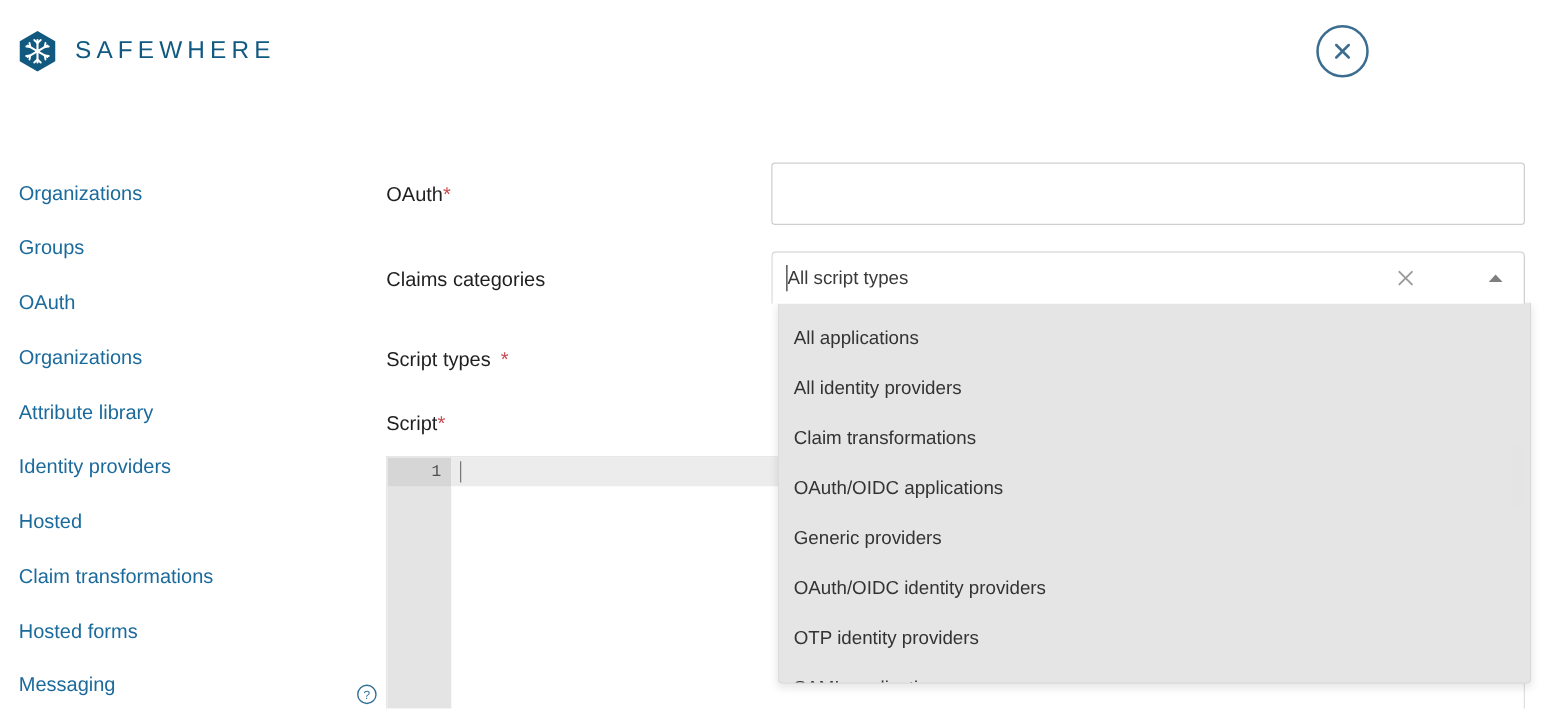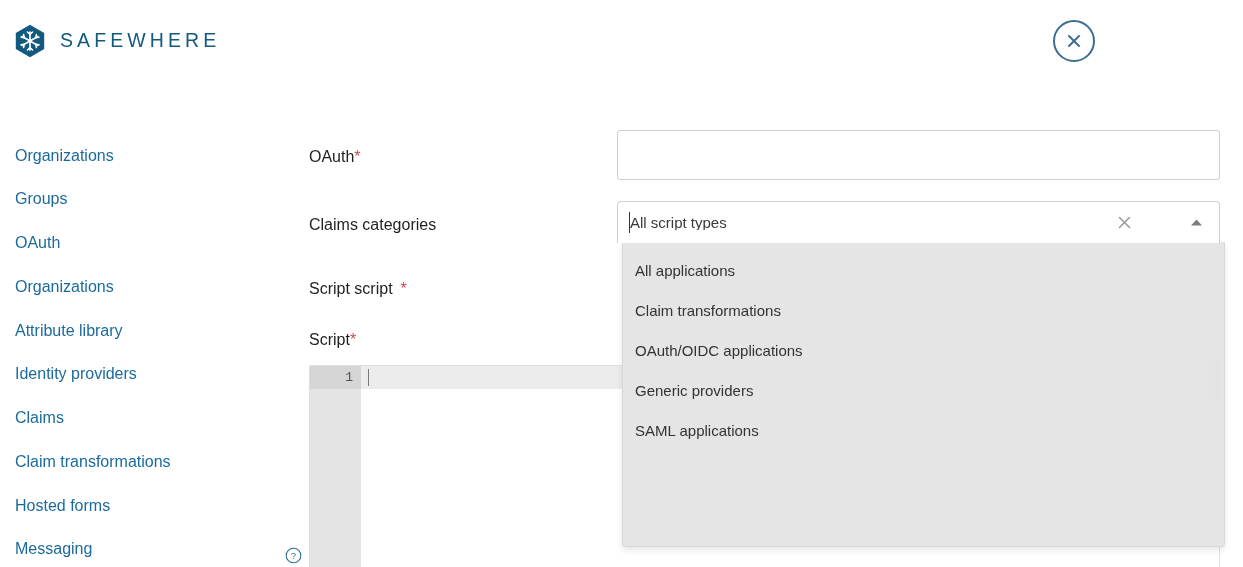--- a/index.html
+++ b/index.html
@@ -344,21 +344,21 @@
   </button>
 </div>
 
 <nav id="sidebar">
   <a class="nav-item" style="top:16px" href="#">Organizations</a>
   <a class="nav-item" style="top:59px" href="#">Groups</a>
   <a class="nav-item" style="top:103px" href="#">OAuth</a>
   <a class="nav-item" style="top:147px" href="#">Organizations</a>
   <a class="nav-item" style="top:191px" href="#">Attribute library</a>
   <a class="nav-item" style="top:234px" href="#">Identity providers</a>
-  <a class="nav-item" style="top:278px" href="#">Claims</a>
+  <a class="nav-item" style="top:278px" href="#">Hosted</a>
   <a class="nav-item" style="top:322px" href="#">Claim transformations</a>
   <a class="nav-item" style="top:366px" href="#">Hosted forms</a>
   <a class="nav-item" style="top:409px" href="#">Messaging</a>
 </nav>
 
 <span id="help-icon">
   <svg width="17" height="17" viewBox="0 0 17 17" xmlns="http://www.w3.org/2000/svg">
     <circle cx="8.5" cy="8.5" r="7.3" fill="none" stroke="#2f6f96" stroke-width="1.1"></circle>
     <text x="8.5" y="12.2" text-anchor="middle" font-family="Liberation Sans, sans-serif" font-size="9.5" fill="#2f6f96">?</text>
   </svg>
@@ -366,21 +366,21 @@
 
 <div class="form-label" style="top:147px">
   <span>OAuth</span><span class="req-star">*</span>
 </div>
 
 <div class="form-label" style="top:215px">
   <span>Claims categories</span>
 </div>
 
 <div class="form-label" style="top:279px">
-  <span>Script script</span><span class="req-star" style="margin-left:8px">*</span>
+  <span>Script types</span><span class="req-star" style="margin-left:8px">*</span>
 </div>
 
 <div class="form-label" style="top:330px">
   <span>Script</span><span class="req-star">*</span>
 </div>
 
 <input id="name-input" type="text" placeholder="" style="">
 
 <div id="combobox">
   <div id="combobox-control">
@@ -396,23 +396,26 @@
       <svg width="13" height="9" viewBox="0 0 13 9" xmlns="http://www.w3.org/2000/svg">
         <path d="M6.5 1.5 L12 7.5 L1 7.5 Z" fill="#7e7e7e"></path>
       </svg>
     </span>
   </div>
 </div>
 
 <div id="combobox-menu">
   <div id="combobox-options">
     <div class="combobox-option">All applications</div>
+    <div class="combobox-option">All identity providers</div>
     <div class="combobox-option">Claim transformations</div>
     <div class="combobox-option">OAuth/OIDC applications</div>
     <div class="combobox-option">Generic providers</div>
+    <div class="combobox-option">OAuth/OIDC identity providers</div>
+    <div class="combobox-option">OTP identity providers</div>
     <div class="combobox-option">SAML applications</div>
   </div>
   <div id="combobox-scrollbar-track">
     <div id="combobox-scrollbar-thumb"></div>
   </div>
 </div>
 
 <div id="code-editor">
   <div id="code-gutter">
     <div id="code-gutter-line1">1</div>

